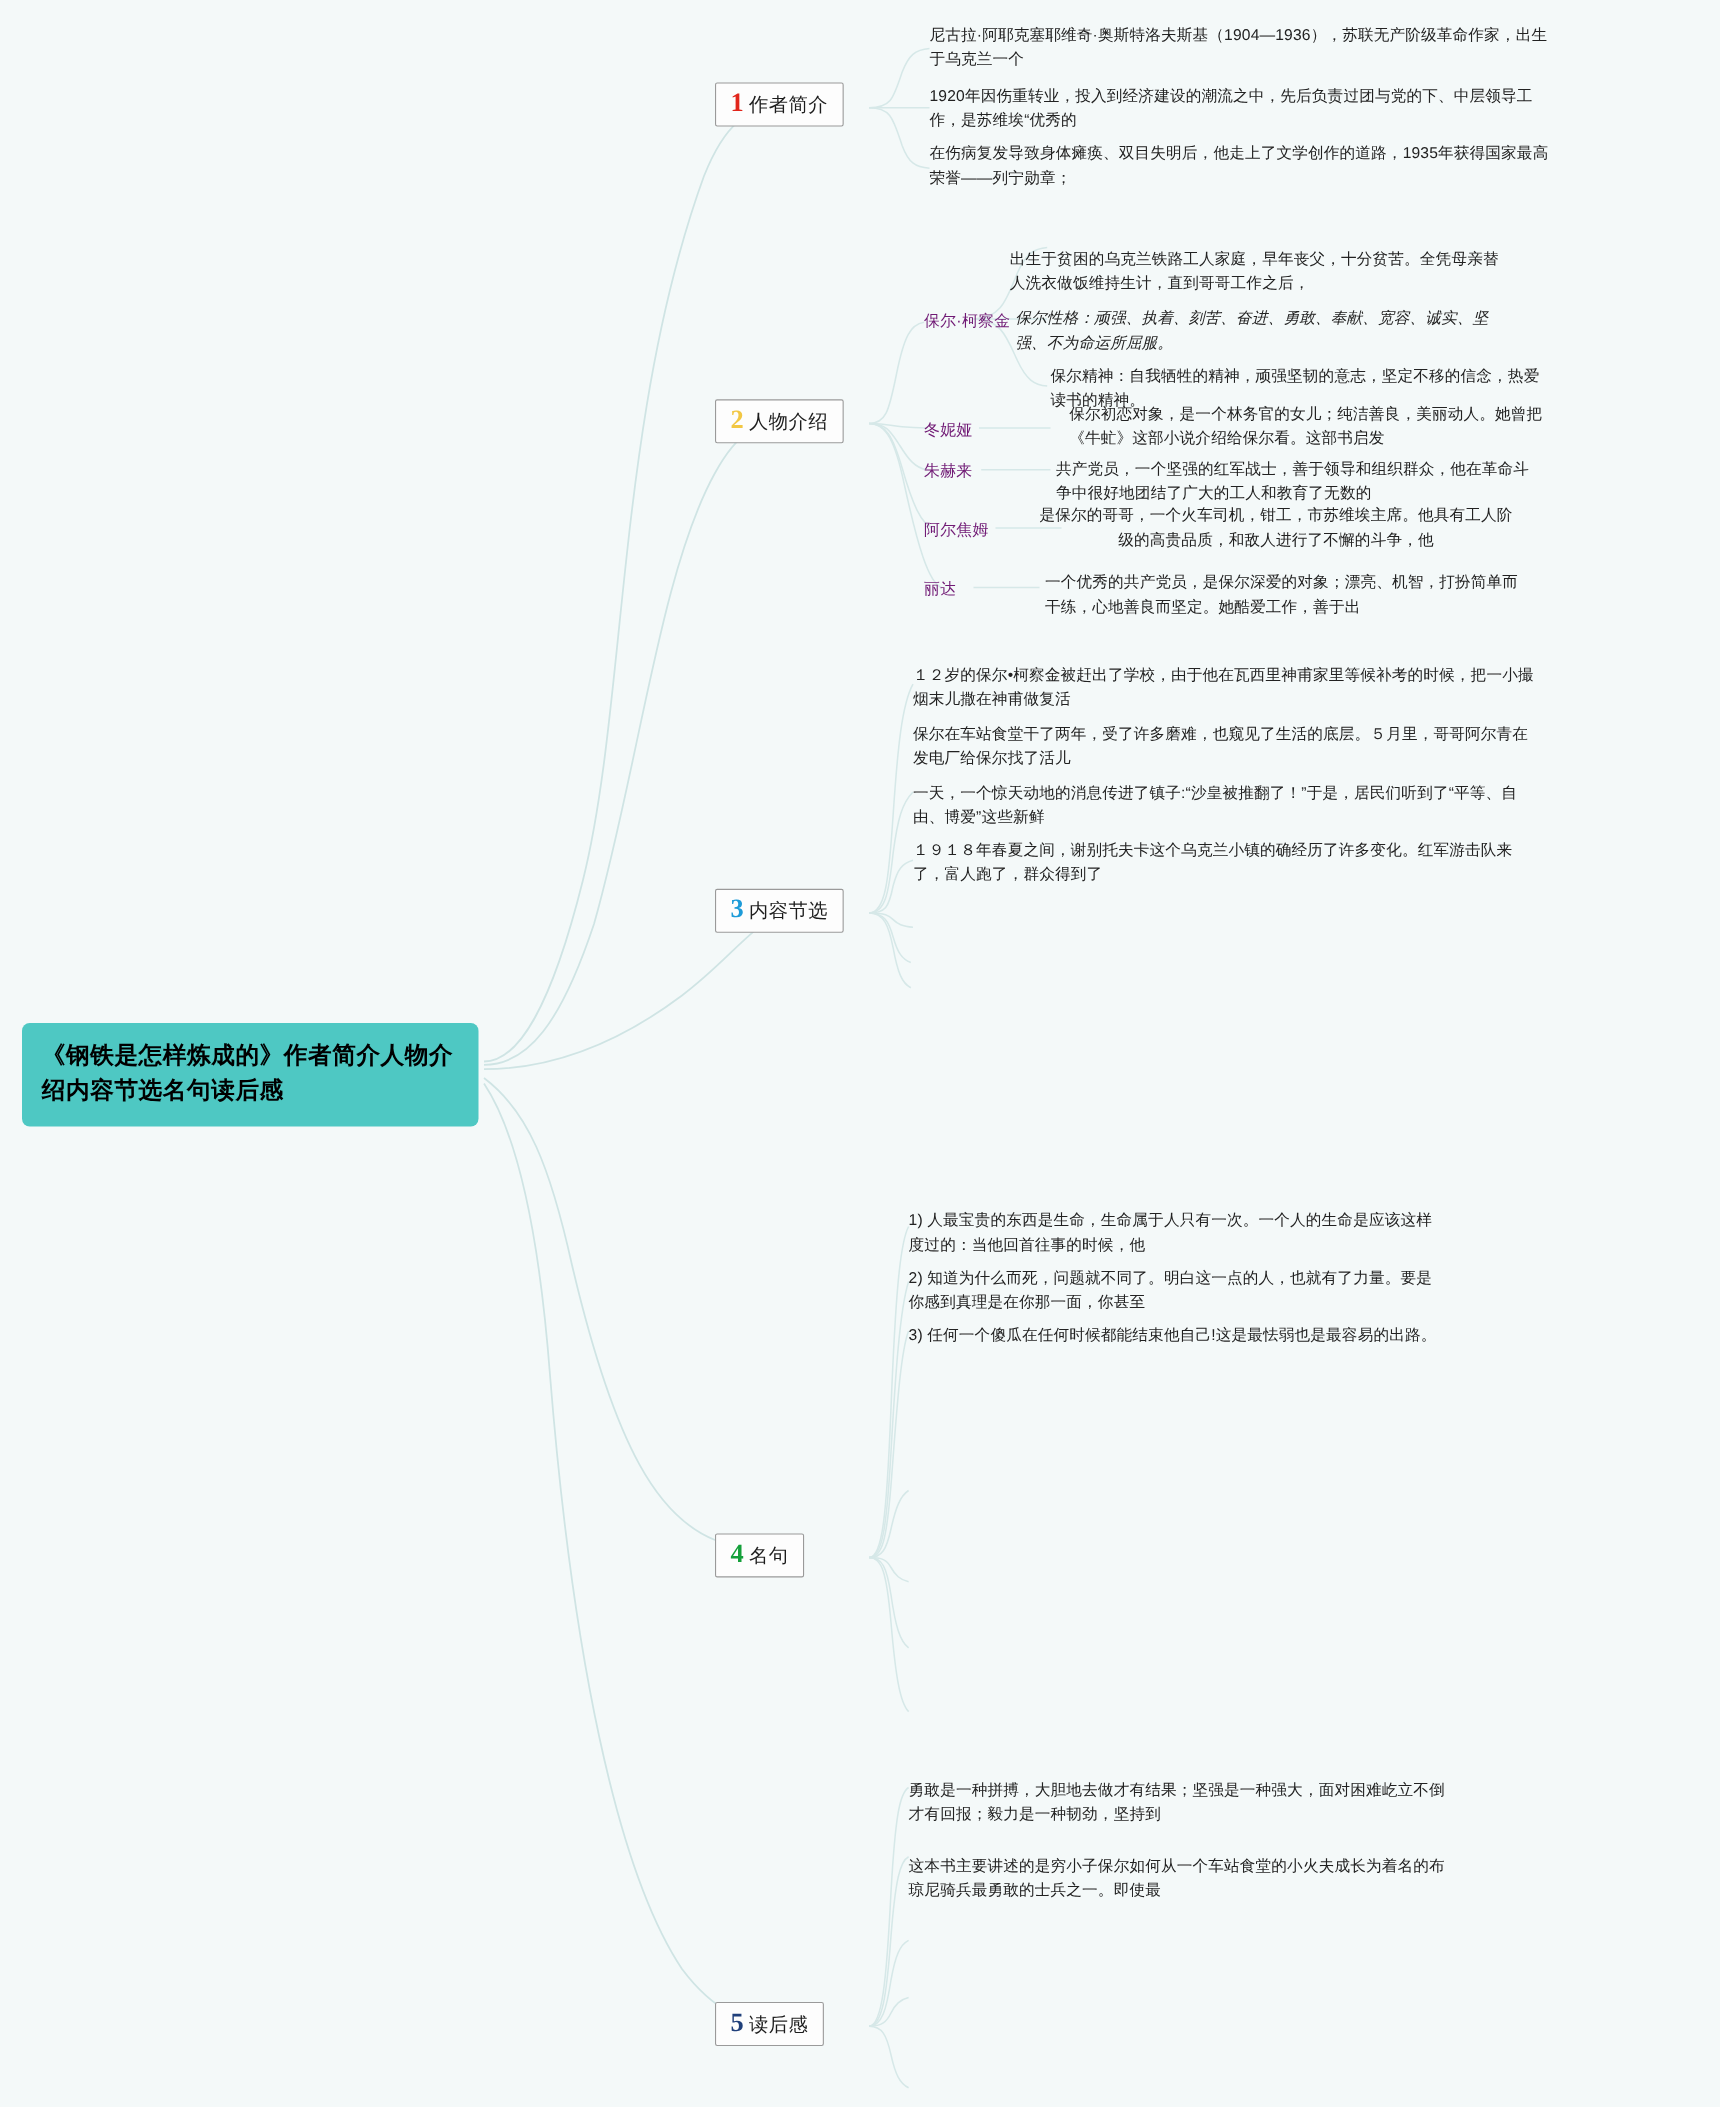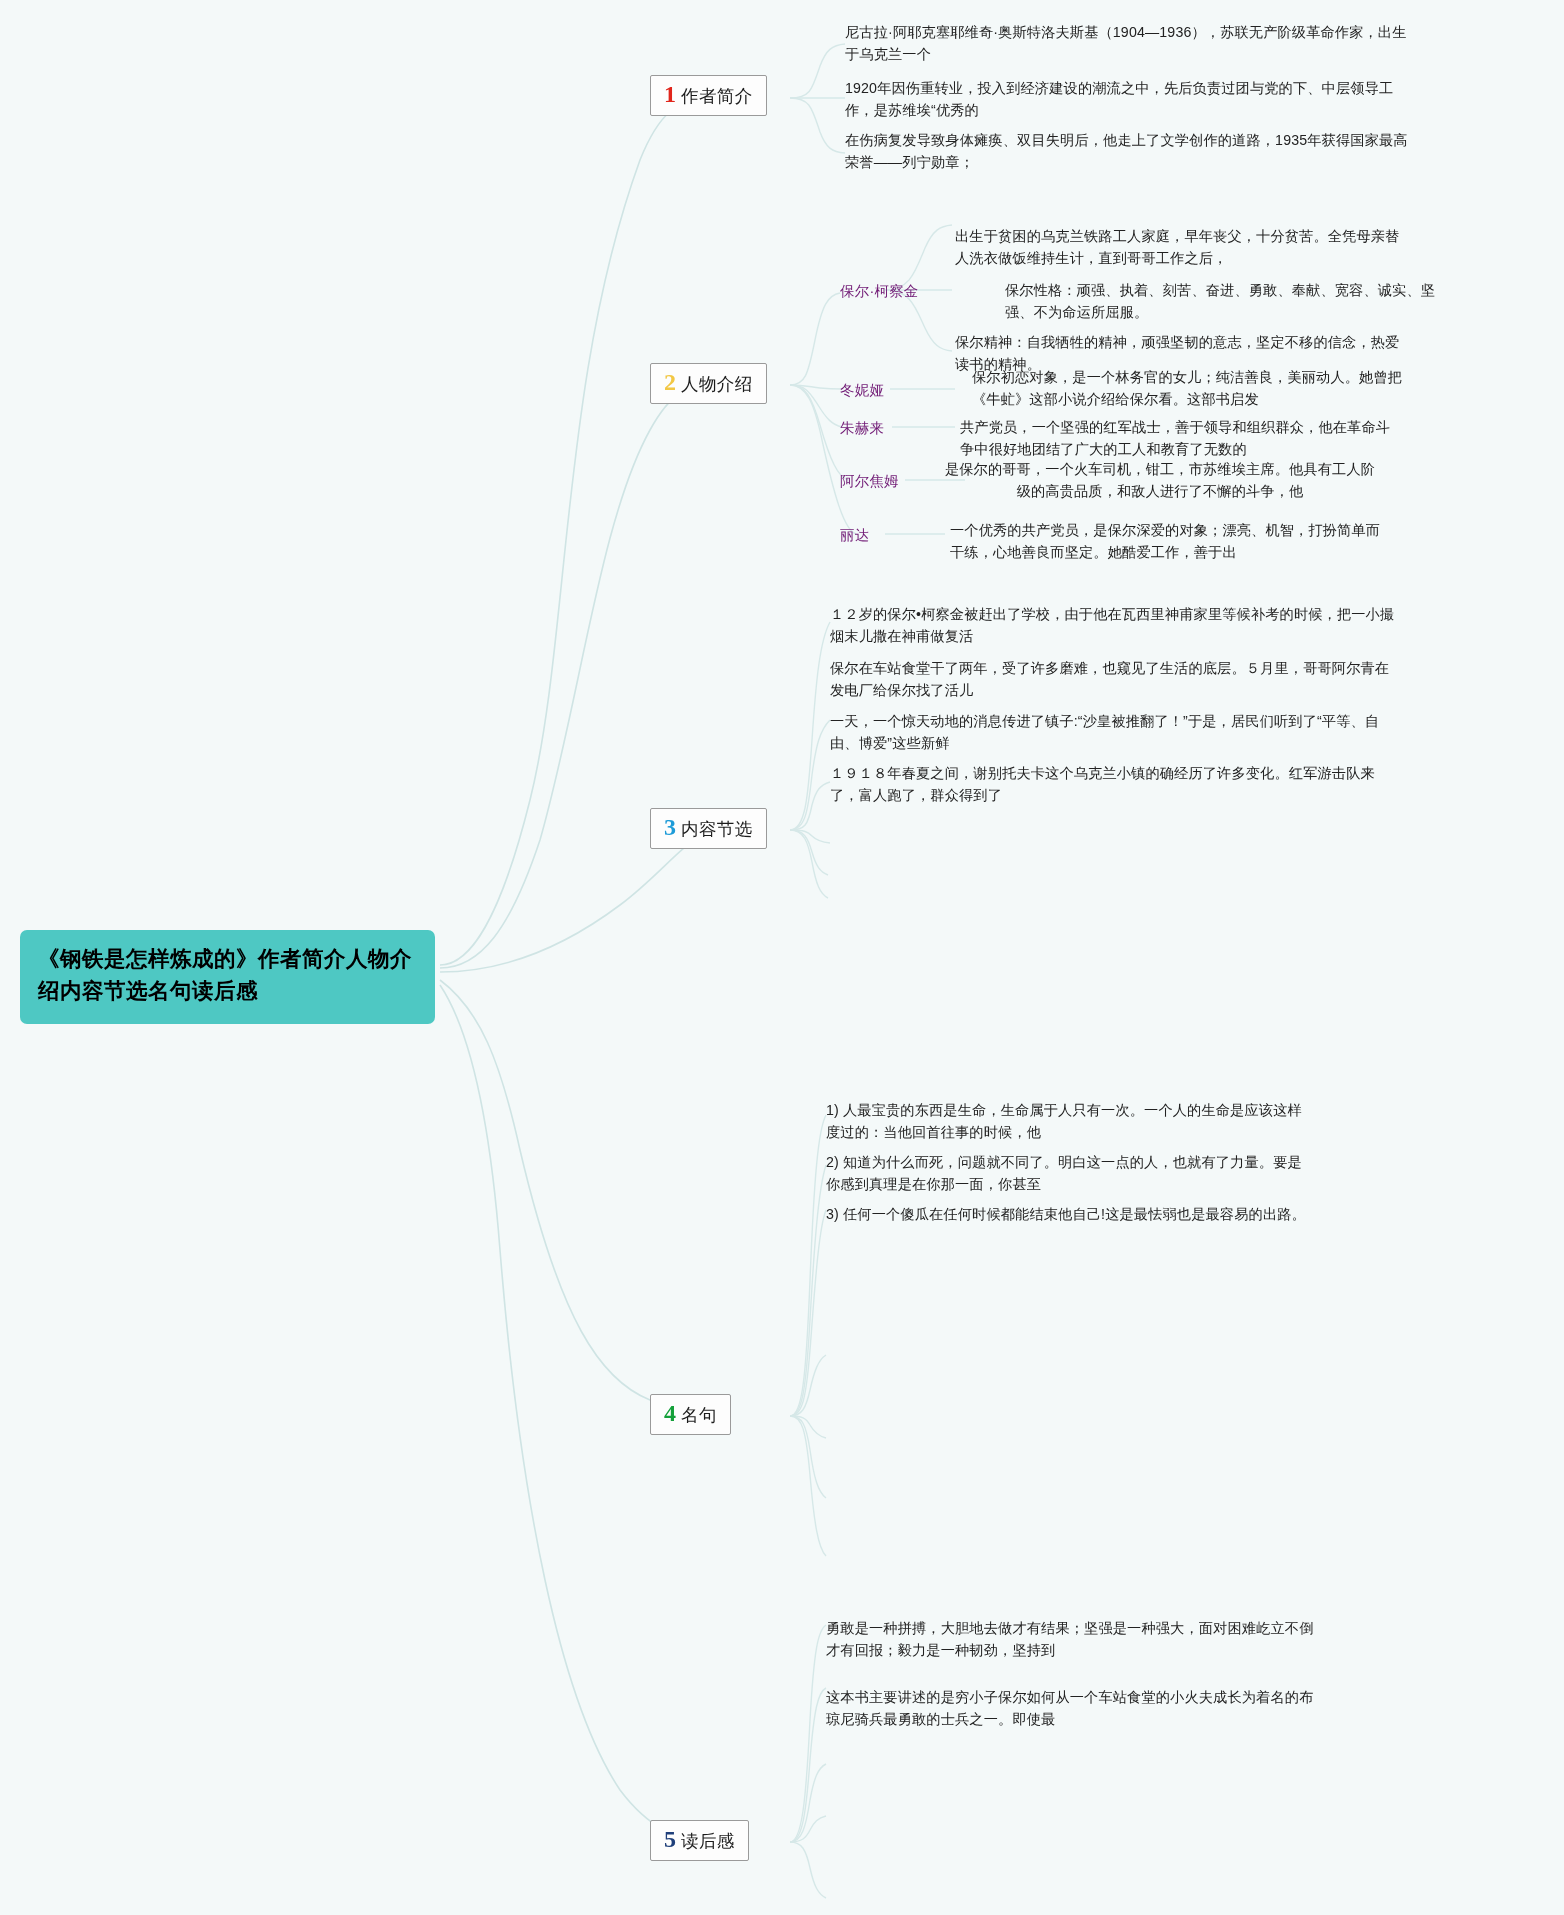--- a/index.html
+++ b/index.html
@@ -170,24 +170,24 @@
   </div>
 
   <div class="branch" style="left:650px; top:363px;">
     <span class="num" style="color:#f2c744">2</span>
     <span class="btitle">人物介绍</span>
   </div>
 
   <div class="sublabel" style="left:840px; top:282px;">
     <span>保尔·柯察金</span>
   </div>
-  <div class="leaf w455" style="left:955px; top:226px;">
+  <div class="leaf w455" style="left:918px; top:226px;">
     <span>出生于贫困的乌克兰铁路工人家庭，早年丧父，十分贫苦。全凭母亲替人洗衣做饭维持生计，直到哥哥工作之后，</span>
   </div>
-  <div class="leaf w455" style="left:1005px; top:280px;">
+  <div class="leaf w455" style="left:923px; top:280px;font-style:italic;">
     <span>保尔性格：顽强、执着、刻苦、奋进、勇敢、奉献、宽容、诚实、坚强、不为命运所屈服。</span>
   </div>
   <div class="leaf w455" style="left:955px; top:332px;">
     <span>保尔精神：自我牺牲的精神，顽强坚韧的意志，坚定不移的信念，热爱读书的精神。</span>
   </div>
 
   <div class="sublabel" style="left:840px; top:381px;">
     <span>冬妮娅</span>
   </div>
   <div class="leaf w440" style="left:960px; top:367px;margin-left:12px;">

